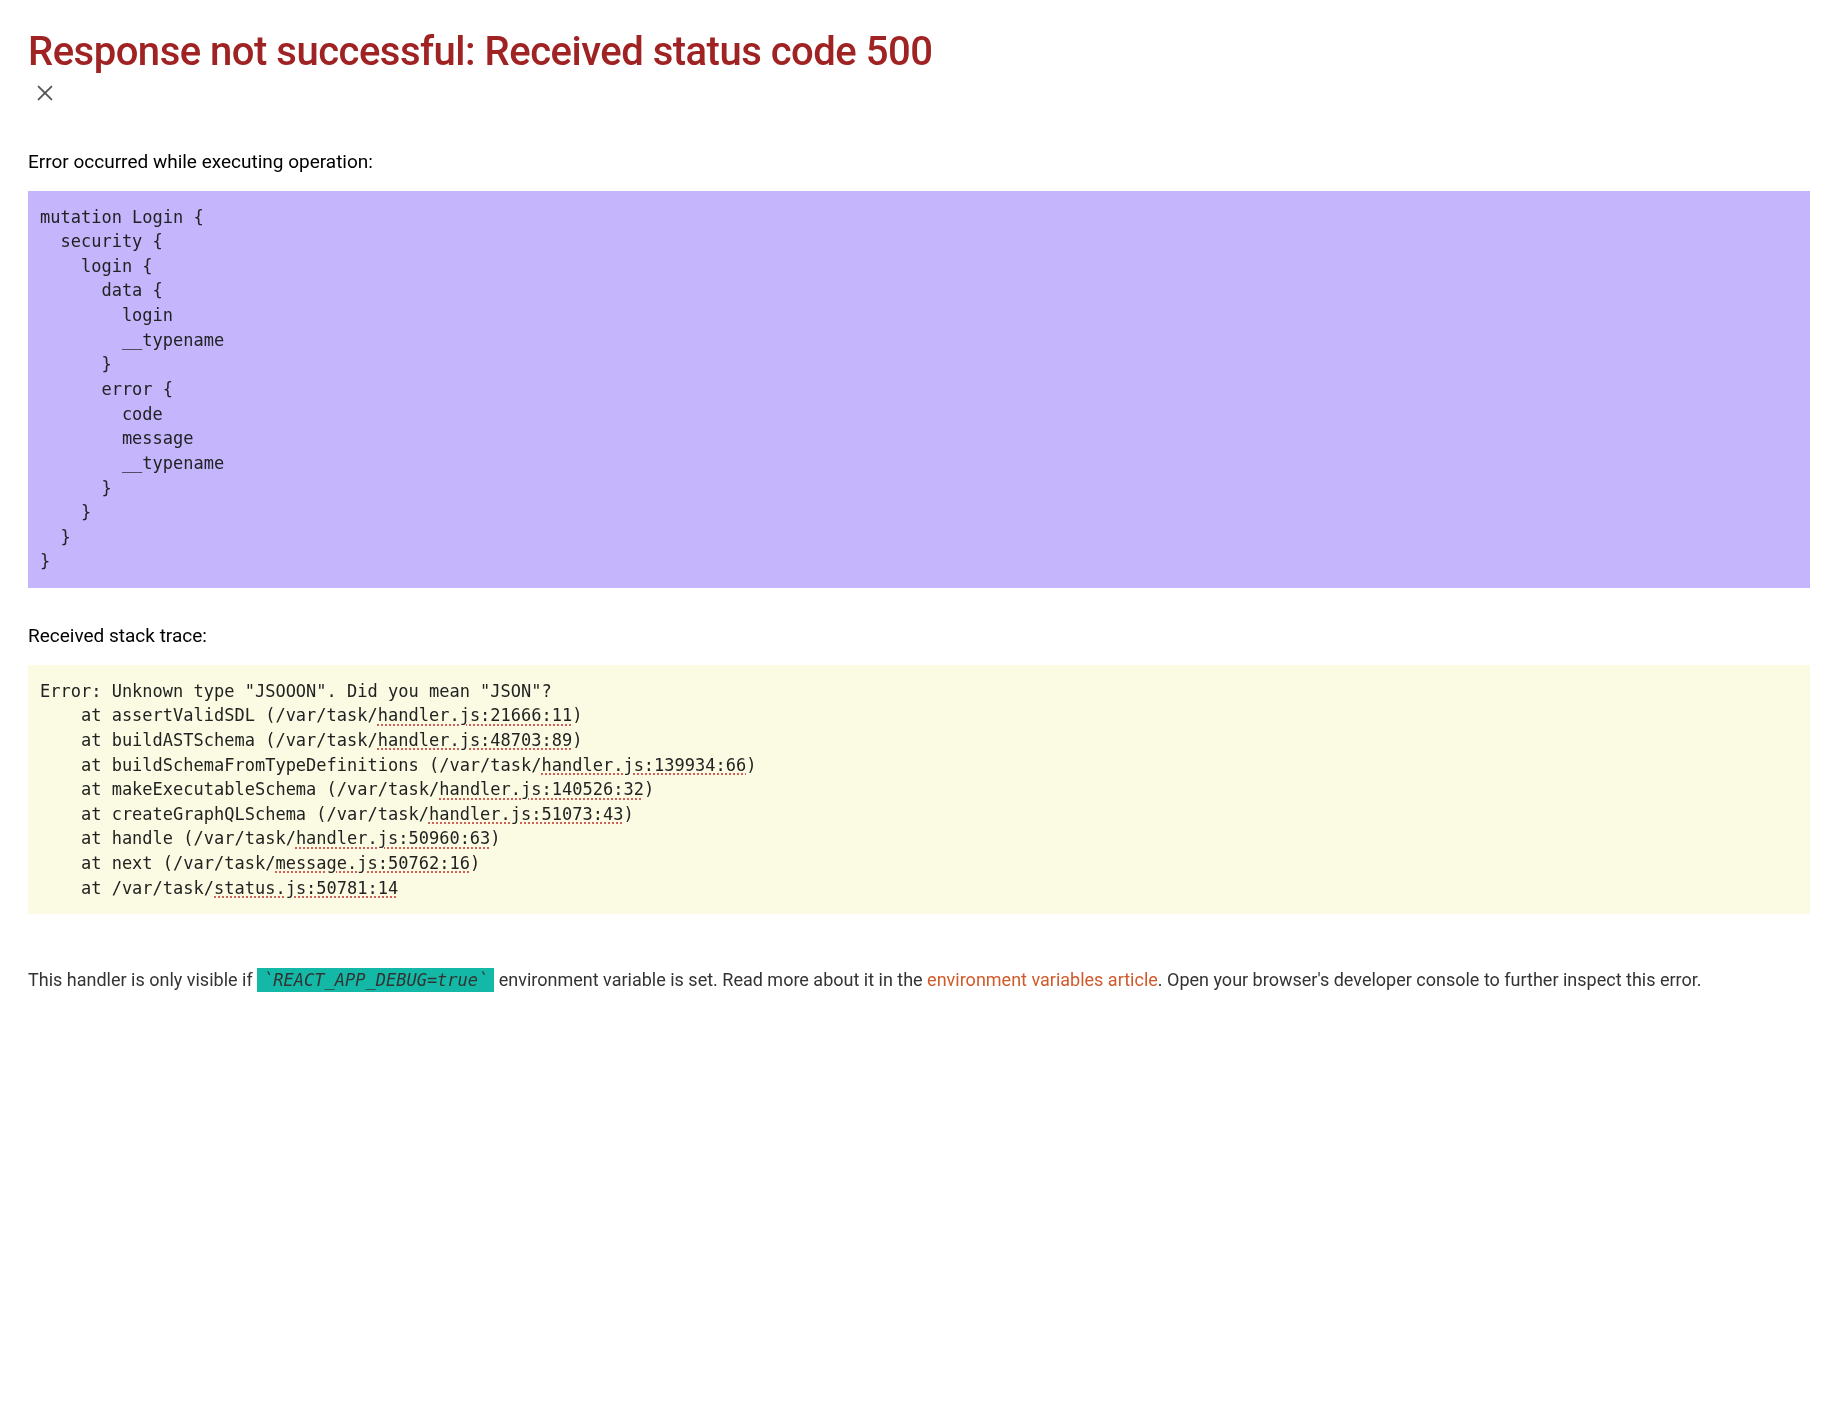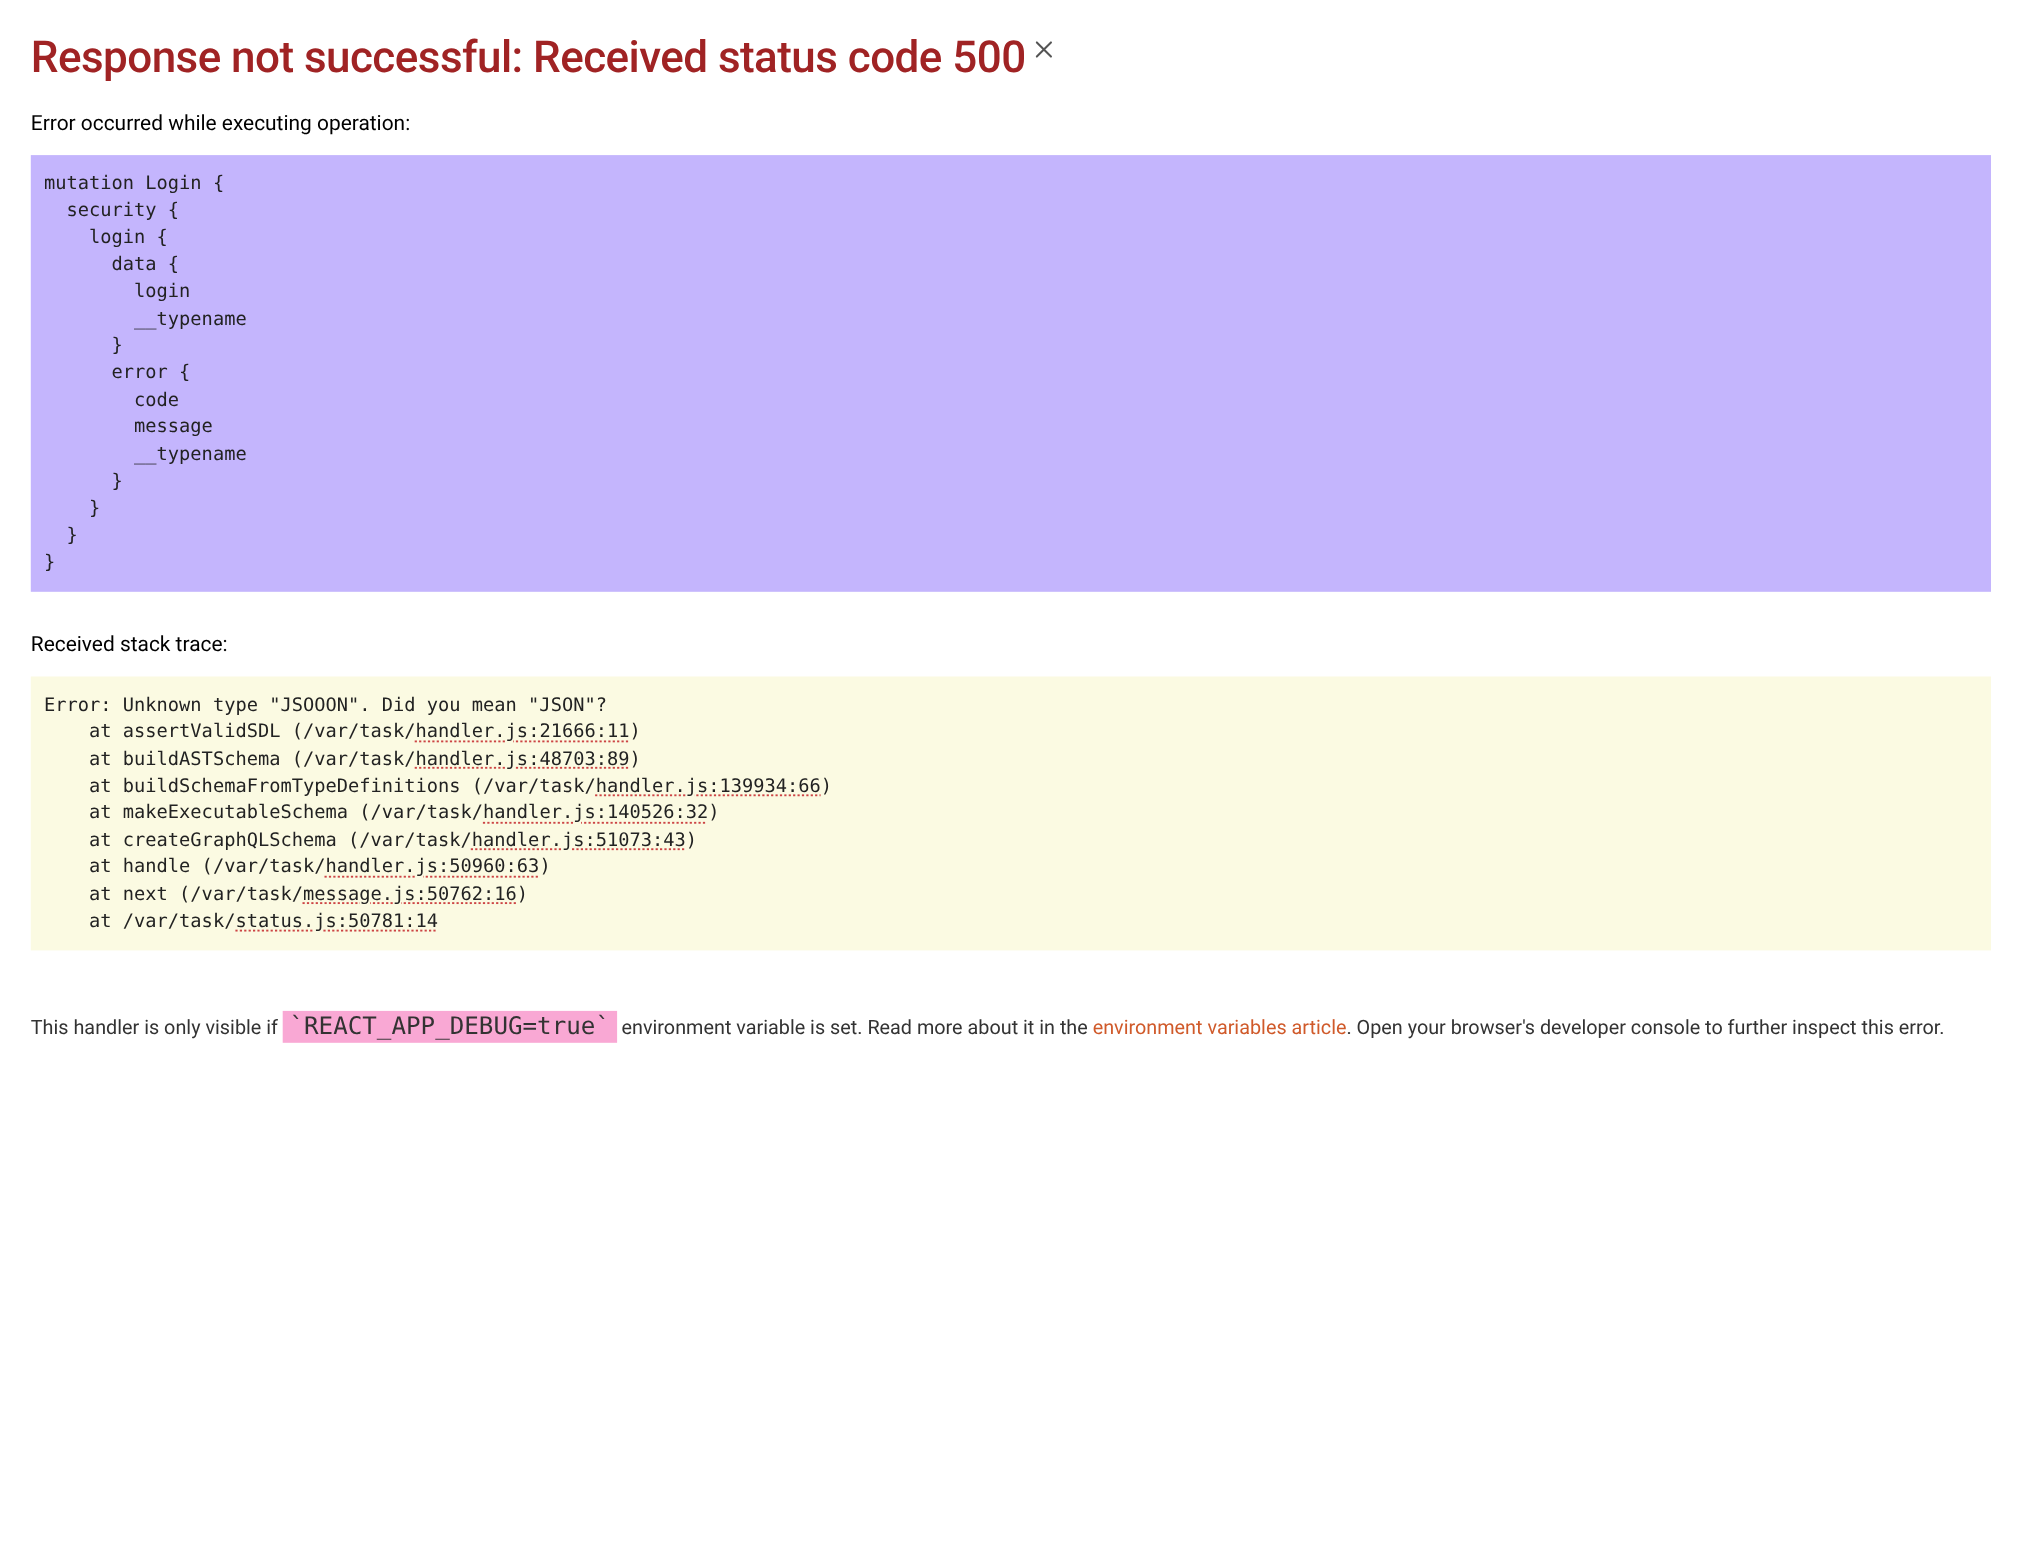--- a/index.html
+++ b/index.html
@@ -10,22 +10,24 @@
     body {
       font-family: -apple-system, BlinkMacSystemFont, "Segoe UI", Roboto, Helvetica, Arial, sans-serif;
       background: #ffffff;
       color: #2b2b2b;
       padding: 28px;
       font-size: 19px;
       line-height: 1.5;
     }
     .header-row {
       display: flex;
+      justify-content: space-between;
       align-items: flex-start;
-      margin-bottom: 22px;
+      margin-bottom: 38px;
+      flex-direction: column;
     }
     h1.error-title {
       color: #a02324;
       font-weight: 550;
       font-size: 40px;
       line-height: 1.2;
       letter-spacing: -0.5px;
     }
     .close-btn {
       background: none;
@@ -74,24 +76,25 @@
       text-decoration-style: dotted;
       text-decoration-color: #c44;
       text-underline-offset: 3px;
     }
     .footer-text {
       font-size: 18px;
       color: #333;
       line-height: 1.6;
     }
     .footer-text .inline-code {
-      background: #f9a8d4;
+      background: #14b8a6;
       font-family: ui-monospace, SFMono-Regular, Menlo, Monaco, Consolas, monospace;
       padding: 2px 6px;
-      font-size: 22px;
+      font-size: 17px;
+      font-style: italic;
     }
     .footer-text a.article-link {
       color: #d05a2a;
       text-decoration: none;
     }
   </style>
 </head>
 <body>
 
 <div class="header-row">

